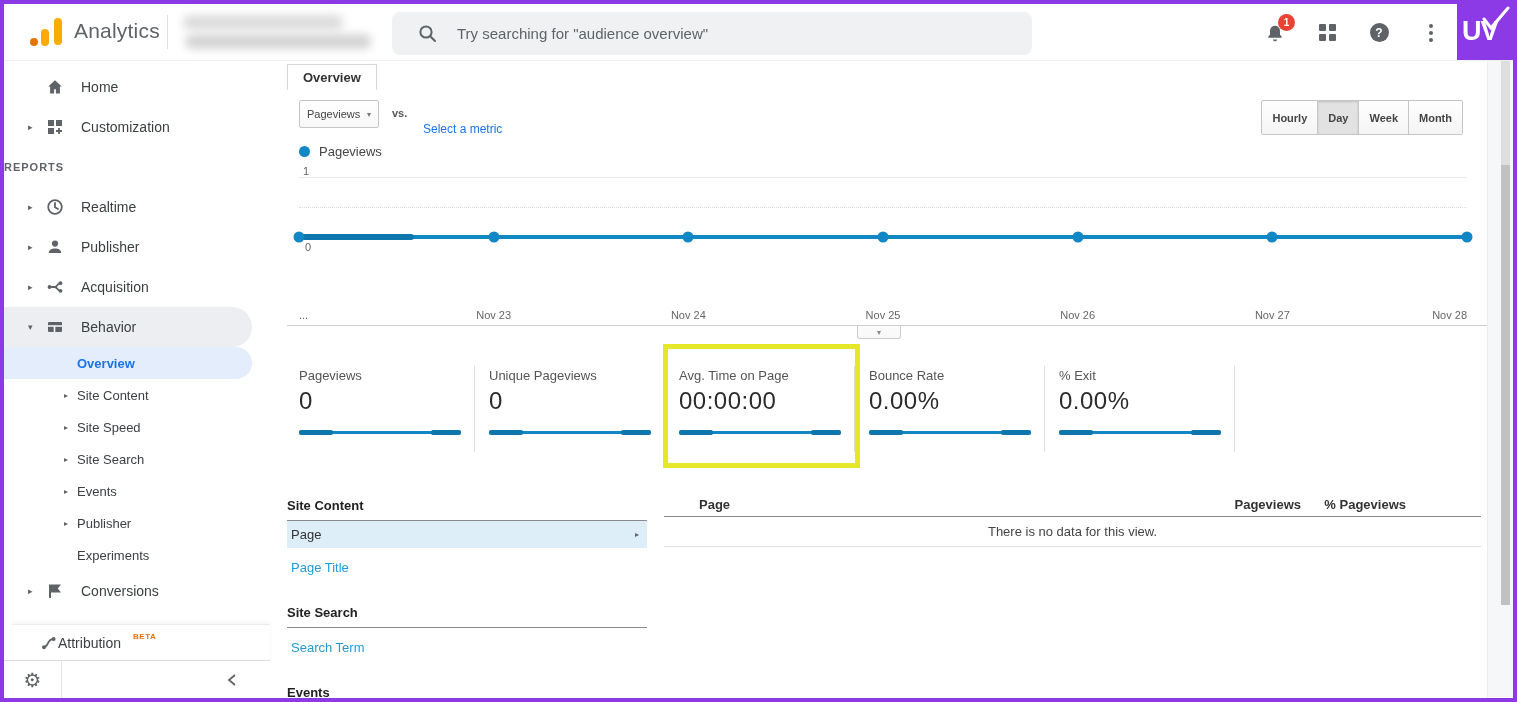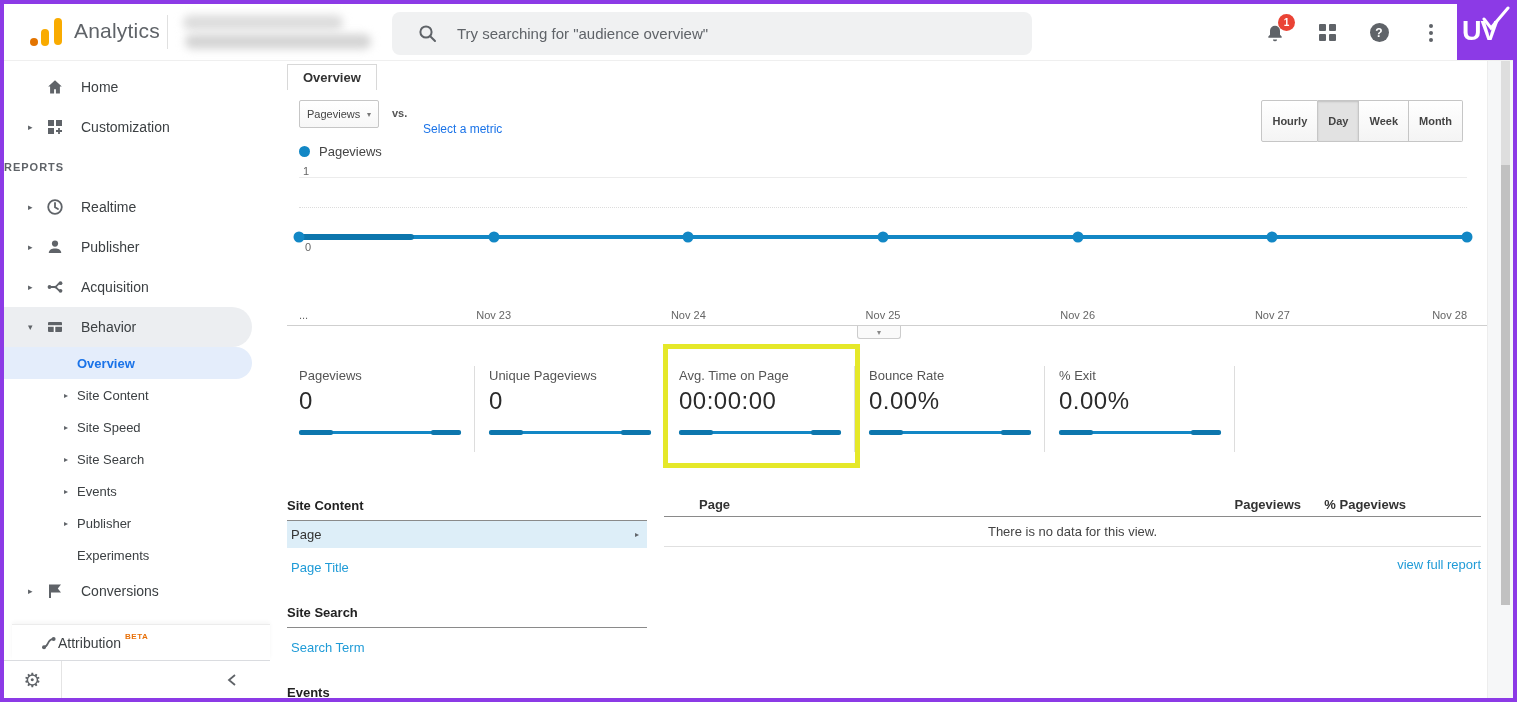--- a/index.html
+++ b/index.html
@@ -47,35 +47,35 @@
   .side-row .s-icon { width:18px; height:18px; margin-left:2px; flex:0 0 auto; display:flex; align-items:center; justify-content:center; }
   .side-row .s-label { margin-left:17px; }
   .side-row.first { margin-top:6px; }
   .reports-label { height:40px; display:flex; align-items:center; font-size:11px; font-weight:bold; letter-spacing:1px; color:#5f6368; }
   .side-row.active-parent { width:248px; background:#eceef1; border-radius:0 20px 20px 0; }
   .sub-row { height:32px; display:flex; align-items:center; padding-left:60px; font-size:13px; color:#3c4043; cursor:pointer; }
   .sub-row .expander { width:13px; font-size:8px; color:#5f6368; }
   .sub-row.no-exp { padding-left:73px; }
   .sub-row.selected { width:248px; background:#e4edfb; border-radius:0 16px 16px 0; color:var(--accent-blue,#1a73e8); font-weight:bold; }
   .attribution-row { position:absolute; left:8px; right:0; bottom:38px; height:36px; background:#fff; border-top:1px solid #ececec; box-shadow:0 -2px 4px rgba(0,0,0,.04); display:flex; align-items:center; padding-left:12px; cursor:pointer; font-size:14px; }
-  .attribution-row .beta { font-size:8px; font-weight:bold; color:var(--beta-orange,#e8710a); letter-spacing:.5px; margin-left:4px; transform:translateY(-6px); }
+  .attribution-row .beta { font-size:8px; font-weight:bold; color:var(--beta-orange,#e8710a); letter-spacing:.5px; margin-left:12px; transform:translateY(-6px); }
   .side-bottom { position:absolute; left:0; right:0; bottom:0; height:38px; border-top:1px solid #dadce0; display:flex; align-items:center; }
   .gear-btn { width:58px; height:100%; display:flex; align-items:center; justify-content:center; font-size:20px; color:#5f6368; border-right:1px solid #e4e4e4; cursor:pointer; }
   .collapse-btn { margin-left:auto; margin-right:32px; cursor:pointer; display:flex; }
 
   
   .main { position:absolute; left:266px; top:57px; right:26px; bottom:0; background:#fff; }
   .tab { position:absolute; left:17px; top:3px; height:26px; padding:0 15px; background:#fff; border:1px solid #d8d8d8; border-bottom:none; display:flex; align-items:center; font-size:13px; font-weight:bold; color:#333; cursor:pointer; }
   .controls { position:absolute; left:29px; top:39px; right:24px; height:30px; }
   .metric-dd { position:absolute; left:0; top:0; width:80px; height:28px; border:1px solid #c6c6c6; border-radius:2px; background:linear-gradient(#fff,#f7f7f7); display:flex; align-items:center; justify-content:space-between; padding:0 7px; font-size:11px; color:#444; cursor:pointer; }
   .metric-dd .caret { font-size:8px; color:#777; }
   .vs-label { position:absolute; left:93px; top:7px; font-size:11px; font-weight:bold; color:#555; }
   .select-metric { position:absolute; left:124px; top:22px; font-size:12px; color:var(--accent-blue,#1a73e8); cursor:pointer; }
   .granularity { position:absolute; right:0; top:0; display:flex; }
-  .gran-btn { height:42px; padding:0 10px; border:1px solid #c6c6c6; border-left:none; background:linear-gradient(#fff,#f4f4f4); font-size:11px; font-weight:bold; color:#444; display:flex; align-items:center; cursor:pointer; }
+  .gran-btn { height:35px; padding:0 10px; border:1px solid #c6c6c6; border-left:none; background:linear-gradient(#fff,#f4f4f4); font-size:11px; font-weight:bold; color:#444; display:flex; align-items:center; cursor:pointer; }
   .gran-btn:first-child { border-left:1px solid #c6c6c6; border-radius:2px 0 0 2px; }
   .gran-btn:last-child { border-radius:0 2px 2px 0; }
   .gran-btn.selected { background:#e2e2e2; box-shadow:inset 0 1px 2px rgba(0,0,0,.15); }
 
   .legend { position:absolute; left:29px; top:83px; display:flex; align-items:center; font-size:13px; color:#444; }
   .legend-dot { width:11px; height:11px; border-radius:50%; background:var(--chart-blue,#1287c5); margin-right:9px; }
 
   .chart-region { position:absolute; left:29px; top:104px; width:1168px; height:160px; }
   .grid-top { position:absolute; left:0; right:0; top:12px; border-top:1px solid #ececec; }
   .grid-mid { position:absolute; left:0; right:0; top:42px; border-top:1px dotted #dcdcdc; }
@@ -402,23 +402,20 @@
 
     </div>
 
     <div class="data-table">
       <div class="table-head">
         <div class="th-page">Page</div>
         <div class="th-num">Pageviews</div>
         <div class="th-num">% Pageviews</div>
       </div>
       <div class="empty-row">There is no data for this view.</div>
-      <div class="table-footer">
-        <span>view full report</span>
-      </div>
     </div>
   </div>
 
   <div class="scroll-strip">
     <div class="scroll-thumb-light"></div>
     <div class="scroll-thumb"></div>
   </div>
 
 </div>
 

